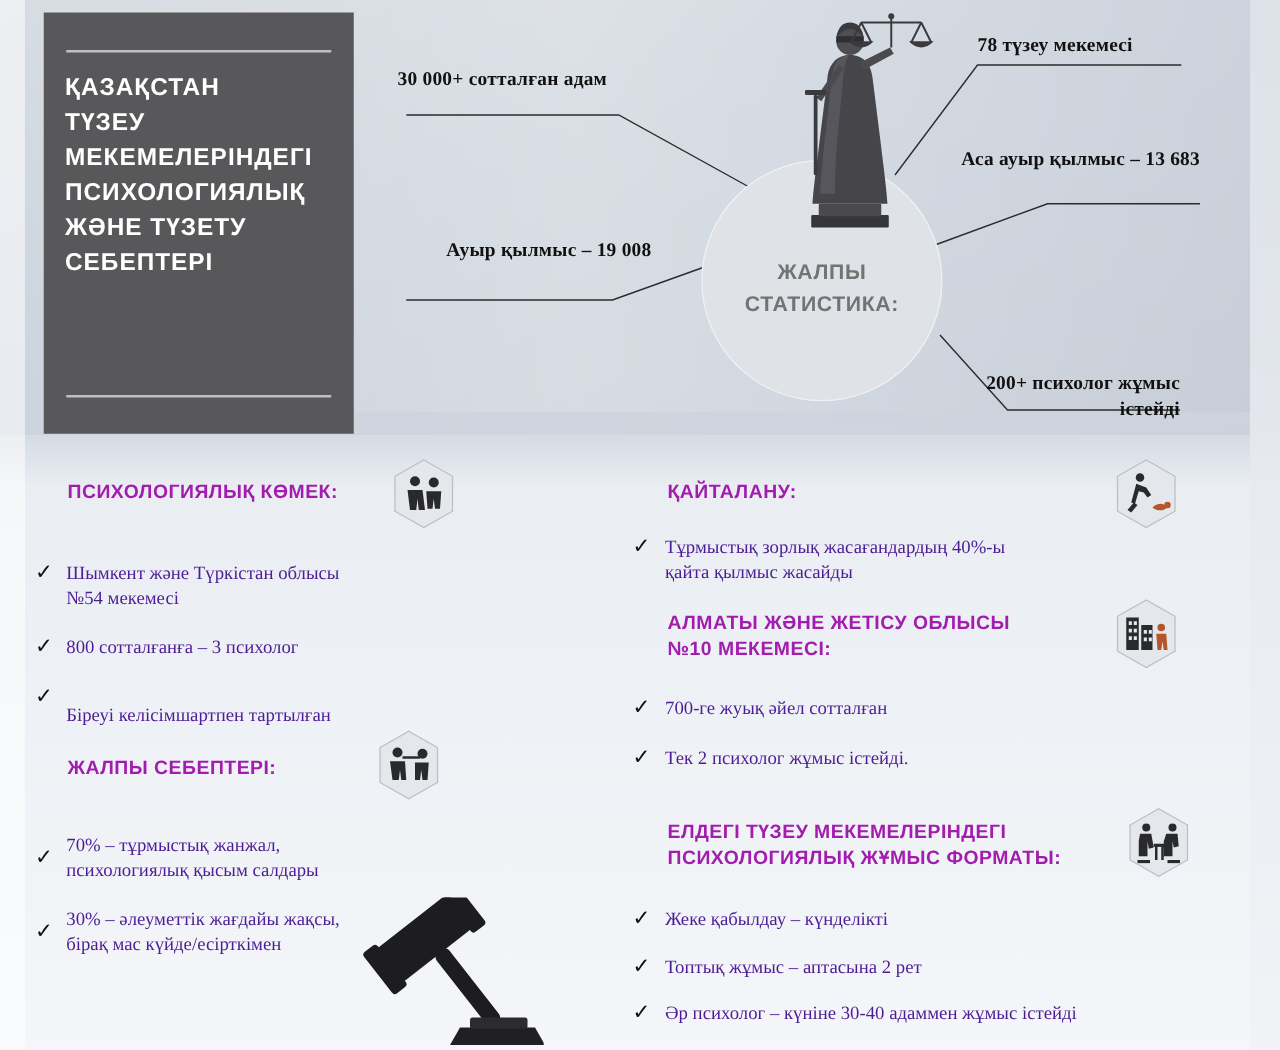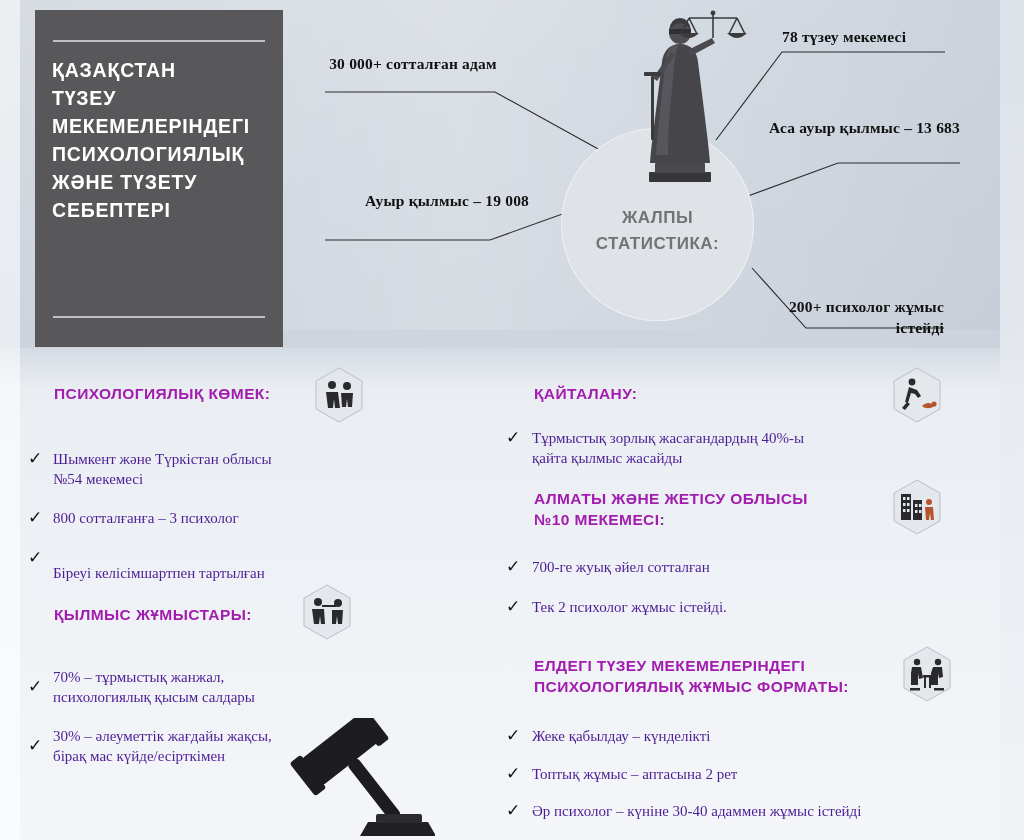--- a/index.html
+++ b/index.html
@@ -56,21 +56,21 @@
   .statue { position:absolute; left:605px; top:0px; width:150px; height:200px; }
 
   
   .lines { position:absolute; left:0; top:0; width:1024px; height:348px; }
 
   
   .stat {
     position:absolute; font-family:"Liberation Serif", serif; font-weight:700;
     font-size:15.5px; line-height:21px; color:#111; letter-spacing:.2px;
   }
-  .stat.c { text-align:center; }
+  .stat.c { text-align:left; }
   .stat.r { text-align:right; }
 
   
   .sec-title {
     position:absolute; font-family:"Liberation Sans", sans-serif; font-weight:700;
     font-size:15.5px; line-height:21px; color:#a21caf; letter-spacing:.4px; white-space:pre-line;
   }
   .bullet {
     position:absolute; font-family:"Liberation Serif", serif;
     font-size:15px; line-height:20px; color:#4c1d95; white-space:pre-line;
@@ -193,21 +193,21 @@
 <div class="check" style="left:28px; top:448px;">✓</div>
 <div class="bullet" style="left:53px; top:449px; width:330px;">Шымкент және Түркістан облысы
 №54 мекемесі</div>
 
 <div class="check" style="left:28px; top:507px;">✓</div>
 <div class="bullet" style="left:53px; top:508px; width:330px;">800 сотталғанға – 3 психолог</div>
 
 <div class="check" style="left:28px; top:547px;">✓</div>
 <div class="bullet" style="left:53px; top:548px; width:340px;margin-top:15px;">Біреуі келісімшартпен тартылған</div>
 
-<div class="sec-title" style="left:54px; top:604px; width:260px;">ҚЫЛМЫС ЖҰМЫСТАРЫ:</div>
+<div class="sec-title" style="left:54px; top:604px; width:260px;">ЖАЛПЫ СЕБЕПТЕРІ:</div>
 
 <svg class="hex" style="left:300px; top:583px;" viewBox="0 0 54 58">
   <polygon points="27,2 50,15 50,43 27,56 4,43 4,15" fill="#e4e7ec" stroke="#b9bfc8" stroke-width="1"></polygon>
   <g fill="#2a2a2d">
     <circle cx="18" cy="19" r="4"></circle>
       <path d="M12 26h12l1 15h-4l-1-8-1 8h-5z"></path>
     <path d="M22 22h14v2H22z"></path>
     <circle cx="38" cy="20" r="4"></circle>
       <path d="M32 27h11l-1 14h-4l-1-8-1 8h-4z"></path>
   </g>

